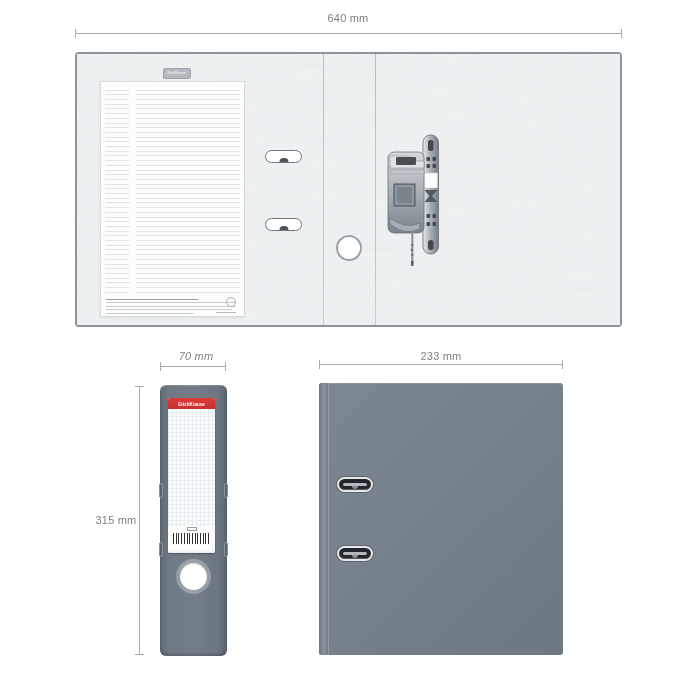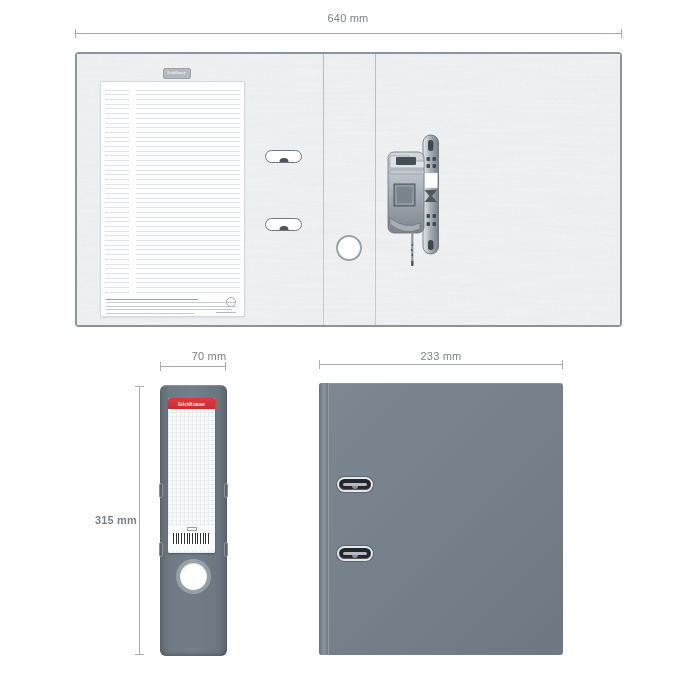--- a/index.html
+++ b/index.html
@@ -178,27 +178,27 @@
       <path d="M11 90 Q27 102 41 95 L41 101 Q25 108 11 96 Z" fill="#a6adb4" stroke="#6a7177" stroke-width="0.6"></path>
 
       <rect x="32.2" y="104" width="2.2" height="33" rx="1" fill="#8f979e"></rect>
       <circle cx="33.3" cy="117" r="0.9" fill="#4c5359"></circle>
       <circle cx="32.6" cy="122" r="0.9" fill="#4c5359"></circle>
       <circle cx="33.3" cy="127" r="0.9" fill="#4c5359"></circle>
       <rect x="32.2" y="133" width="2.2" height="5" fill="#4c5359"></rect>
     </svg>
   </div>
 
-  <div class="dim-label" style="left:209px;top:350px;">70 mm</div>
+  <div class="dim-label" style="left:196px;top:350px;font-style:italic;">70 mm</div>
   <div class="dim-line-h" style="left:160px;top:366px;width:66px;">
     <div class="tick left"></div>
     <div class="tick right"></div>
   </div>
 
-  <div class="dim-label" style="left:116px;top:514px;font-weight:bold;">315 mm</div>
+  <div class="dim-label" style="left:116px;top:514px;">315 mm</div>
   <div class="dim-line-v" style="left:139px;top:386px;height:269px;">
     <div class="tick top"></div>
     <div class="tick bottom"></div>
   </div>
 
   <div class="spine-view">
     <div class="spine-label">
       <div class="red-band">
         <span class="micro">ErichKrause</span>
       </div>

